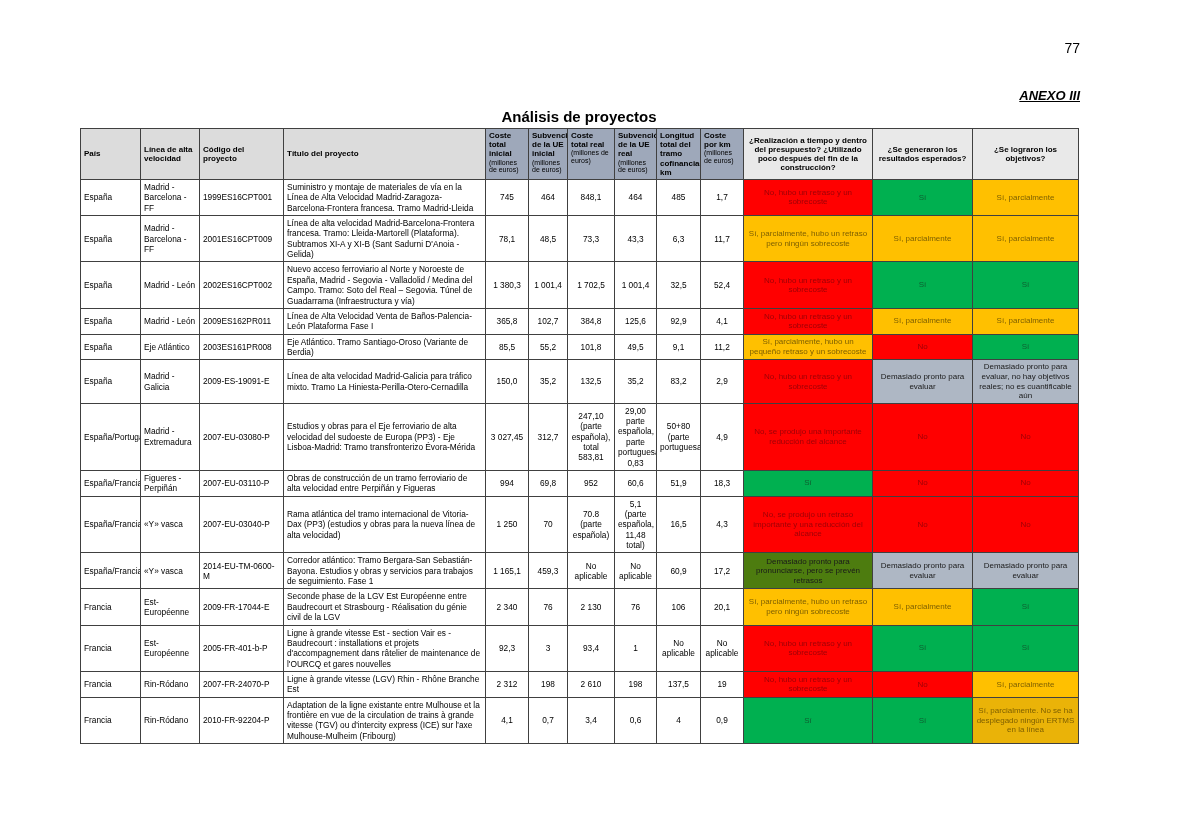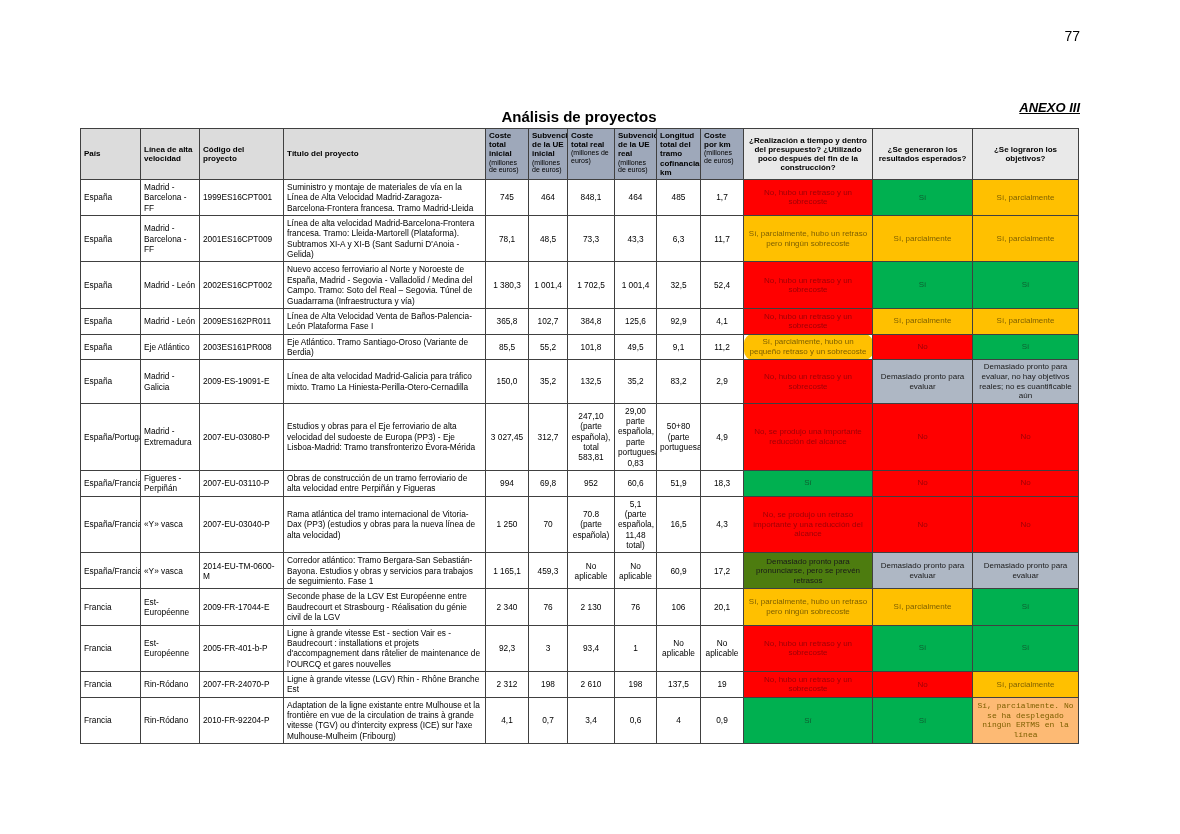--- a/index.html
+++ b/index.html
@@ -1,22 +1,22 @@
 <!DOCTYPE html>
 <html><head>
 <meta charset="utf-8">
 <style>
   html,body{margin:0;padding:0;background:#ffffff;}
   body{
     width:1180px;height:834px;position:relative;
     font-family:"Liberation Sans",sans-serif;color:#000;
     -webkit-font-smoothing:antialiased;
   }
-  .page-number{position:absolute;top:28px;right:100px;font-size:14px;}
-  .annex{position:absolute;top:88px;right:100px;font-size:13px;font-weight:bold;font-style:italic;text-decoration:underline;margin-top:12px;}
+  .page-number{position:absolute;top:40px;right:100px;font-size:14px;}
+  .annex{position:absolute;top:88px;right:100px;font-size:13px;font-weight:bold;font-style:italic;text-decoration:underline;}
   .doc-title{position:absolute;top:108px;left:80px;width:998px;text-align:center;font-size:15px;font-weight:bold;}
   .table-wrap{position:absolute;top:128px;left:80px;width:998px;}
   table{border-collapse:collapse;table-layout:fixed;width:998px;}
   th,td{border:1px solid #404040;padding:2px 3px;vertical-align:middle;overflow:hidden;}
   thead th{font-size:8px;font-weight:bold;line-height:1.15;}
   thead th .sub{font-weight:normal;font-size:7px;line-height:1.1;}
   th.col-plain{background:#dcdcdc;text-align:left;}
   th.col-num{background:#9ea8ba;text-align:left;vertical-align:top;}
   th.col-q{background:#e9e9e9;text-align:center;}
   tbody td{font-size:8.3px;line-height:1.25;}
@@ -130,21 +130,21 @@
           <td class="tl">España</td>
           <td class="tl">Eje Atlántico</td>
           <td class="tl">2003ES161PR008</td>
           <td class="tl">Eje Atlántico. Tramo Santiago-Oroso (Variante de Berdia)</td>
           <td class="num">85,5</td>
           <td class="num">55,2</td>
           <td class="num">101,8</td>
           <td class="num">49,5</td>
           <td class="num">9,1</td>
           <td class="num">11,2</td>
-          <td class="status" style="background: rgb(255, 192, 0); color: rgb(127, 96, 0); border-radius: 9px;">Sí, parcialmente, hubo un pequeño retraso y un sobrecoste</td>
+          <td class="status" style="background: rgb(255, 192, 0); color: rgb(127, 96, 0);">Sí, parcialmente, hubo un pequeño retraso y un sobrecoste</td>
           <td class="status" style="background: rgb(255, 0, 0); color: rgb(156, 0, 6);">No</td>
           <td class="status" style="background: rgb(0, 176, 80); color: rgb(14, 95, 49);">Sí</td>
         </tr>
         <tr>
           <td class="tl">España</td>
           <td class="tl">Madrid - Galicia</td>
           <td class="tl">2009-ES-19091-E</td>
           <td class="tl">Línea de alta velocidad Madrid-Galicia para tráfico mixto. Tramo La Hiniesta-Perilla-Otero-Cernadilla</td>
           <td class="num">150,0</td>
           <td class="num">35,2</td>
@@ -267,17 +267,17 @@
           <td class="tl">2010-FR-92204-P</td>
           <td class="tl">Adaptation de la ligne existante entre Mulhouse et la frontière en vue de la circulation de trains à grande vitesse (TGV) ou d'intercity express (ICE) sur l'axe Mulhouse-Mulheim (Fribourg)</td>
           <td class="num">4,1</td>
           <td class="num">0,7</td>
           <td class="num">3,4</td>
           <td class="num">0,6</td>
           <td class="num">4</td>
           <td class="num">0,9</td>
           <td class="status" style="background: rgb(0, 176, 80); color: rgb(14, 95, 49);">Sí</td>
           <td class="status" style="background: rgb(0, 176, 80); color: rgb(14, 95, 49);">Sí</td>
-          <td class="status" style="background: #fdba74; color: rgb(127, 96, 0); font-family: Liberation Mono, monospace;">Sí, parcialmente. No se ha desplegado ningún ERTMS en la línea</td>
+          <td class="status" style="background: #eab308; color: rgb(127, 96, 0);">Sí, parcialmente. No se ha desplegado ningún ERTMS en la línea</td>
         </tr>
       </tbody>
   </table>
 </div>
 
 </body></html>

